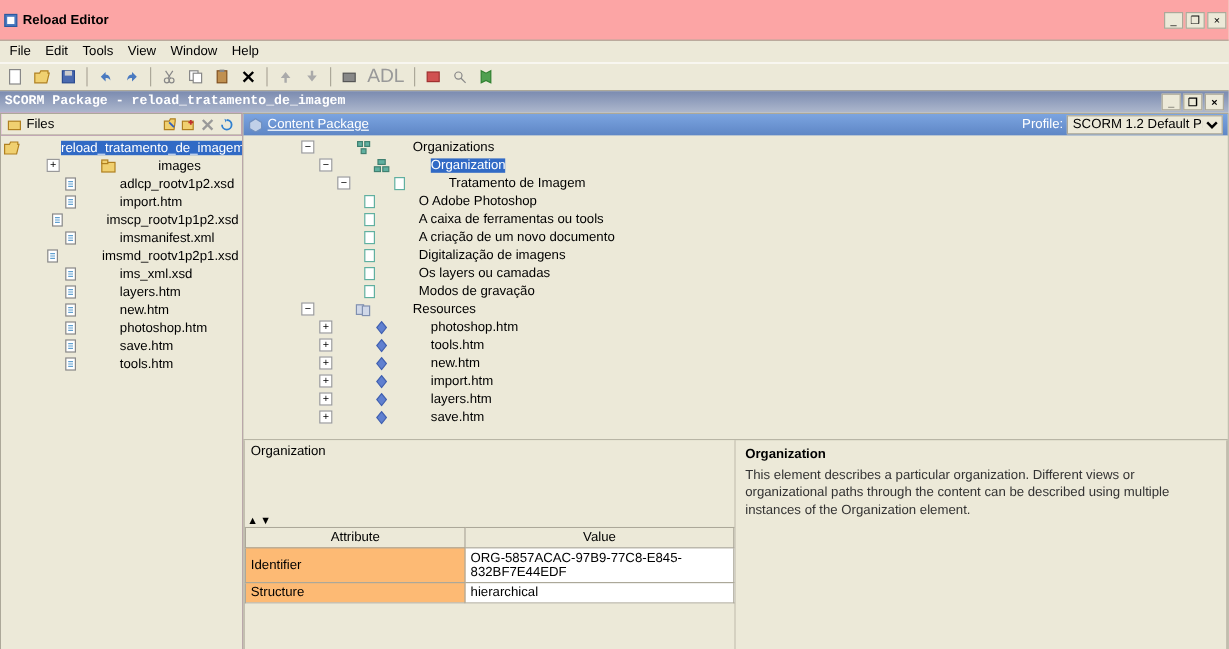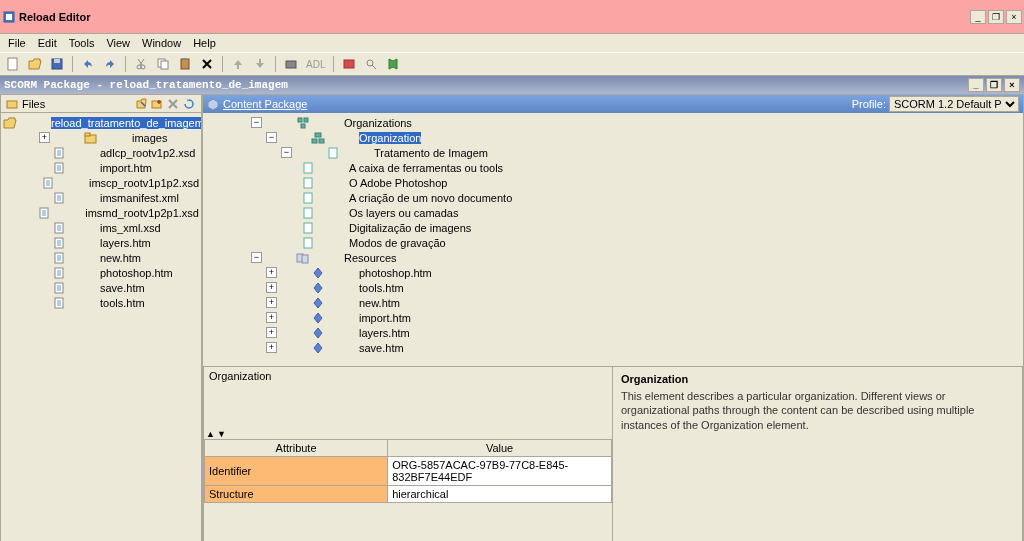--- a/index.html
+++ b/index.html
@@ -147,21 +147,21 @@
       <svg width="14" height="14">
         <path d="M7 11 L11 6 L8 6 L8 2 L6 2 L6 6 L3 6 Z" fill="#aaa"></path>
       </svg>
     </div>
   <span class="tb-sep"></span>
   <div class="tb-btn">
       <svg width="14" height="14">
         <rect x="2" y="4" width="10" height="7" fill="#888" stroke="#555"></rect>
       </svg>
     </div>
-  <span style="color:#999;font-size:10px;padding:0 2px;cursor:pointer;">ADL</span>
+  <span style="color:#999;font-size:16px;padding:0 2px;cursor:pointer;">ADL</span>
   <span class="tb-sep"></span>
   <div class="tb-btn">
       <svg width="14" height="14">
         <rect x="2" y="3" width="10" height="8" fill="#d05050" stroke="#a03030"></rect>
       </svg>
     </div>
   <div class="tb-btn">
       <svg width="14" height="14">
         <circle cx="6" cy="6" r="3" fill="none" stroke="#888"></circle>
         <path d="M8 8 L12 12" stroke="#888"></path>
@@ -404,57 +404,57 @@
         <span class="label-text">Tratamento de Imagem</span>
       </div>
       <div id="topic-list">
           <div class="tree-row">
             <span class="ind" style="width:62px"></span>
             <span class="tree-icon">
               <svg width="12" height="12">
                 <rect x="2" y="1" width="8" height="10" fill="#fff" stroke="#60b0a0"></rect>
               </svg>
             </span>
+            <span class="label-text">O Adobe Photoshop</span>
+          </div>
+          <div class="tree-row">
+            <span class="ind" style="width:62px"></span>
+            <span class="tree-icon">
+              <svg width="12" height="12">
+                <rect x="2" y="1" width="8" height="10" fill="#fff" stroke="#60b0a0"></rect>
+              </svg>
+            </span>
             <span class="label-text">A caixa de ferramentas ou tools</span>
           </div>
           <div class="tree-row">
             <span class="ind" style="width:62px"></span>
             <span class="tree-icon">
               <svg width="12" height="12">
                 <rect x="2" y="1" width="8" height="10" fill="#fff" stroke="#60b0a0"></rect>
               </svg>
             </span>
-            <span class="label-text">O Adobe Photoshop</span>
+            <span class="label-text">A criação de um novo documento</span>
           </div>
           <div class="tree-row">
             <span class="ind" style="width:62px"></span>
             <span class="tree-icon">
               <svg width="12" height="12">
                 <rect x="2" y="1" width="8" height="10" fill="#fff" stroke="#60b0a0"></rect>
               </svg>
             </span>
-            <span class="label-text">A criação de um novo documento</span>
+            <span class="label-text">Digitalização de imagens</span>
           </div>
           <div class="tree-row">
             <span class="ind" style="width:62px"></span>
             <span class="tree-icon">
               <svg width="12" height="12">
                 <rect x="2" y="1" width="8" height="10" fill="#fff" stroke="#60b0a0"></rect>
               </svg>
             </span>
             <span class="label-text">Os layers ou camadas</span>
-          </div>
-          <div class="tree-row">
-            <span class="ind" style="width:62px"></span>
-            <span class="tree-icon">
-              <svg width="12" height="12">
-                <rect x="2" y="1" width="8" height="10" fill="#fff" stroke="#60b0a0"></rect>
-              </svg>
-            </span>
-            <span class="label-text">Digitalização de imagens</span>
           </div>
           <div class="tree-row">
             <span class="ind" style="width:62px"></span>
             <span class="tree-icon">
               <svg width="12" height="12">
                 <rect x="2" y="1" width="8" height="10" fill="#fff" stroke="#60b0a0"></rect>
               </svg>
             </span>
             <span class="label-text">Modos de gravação</span>
           </div>

